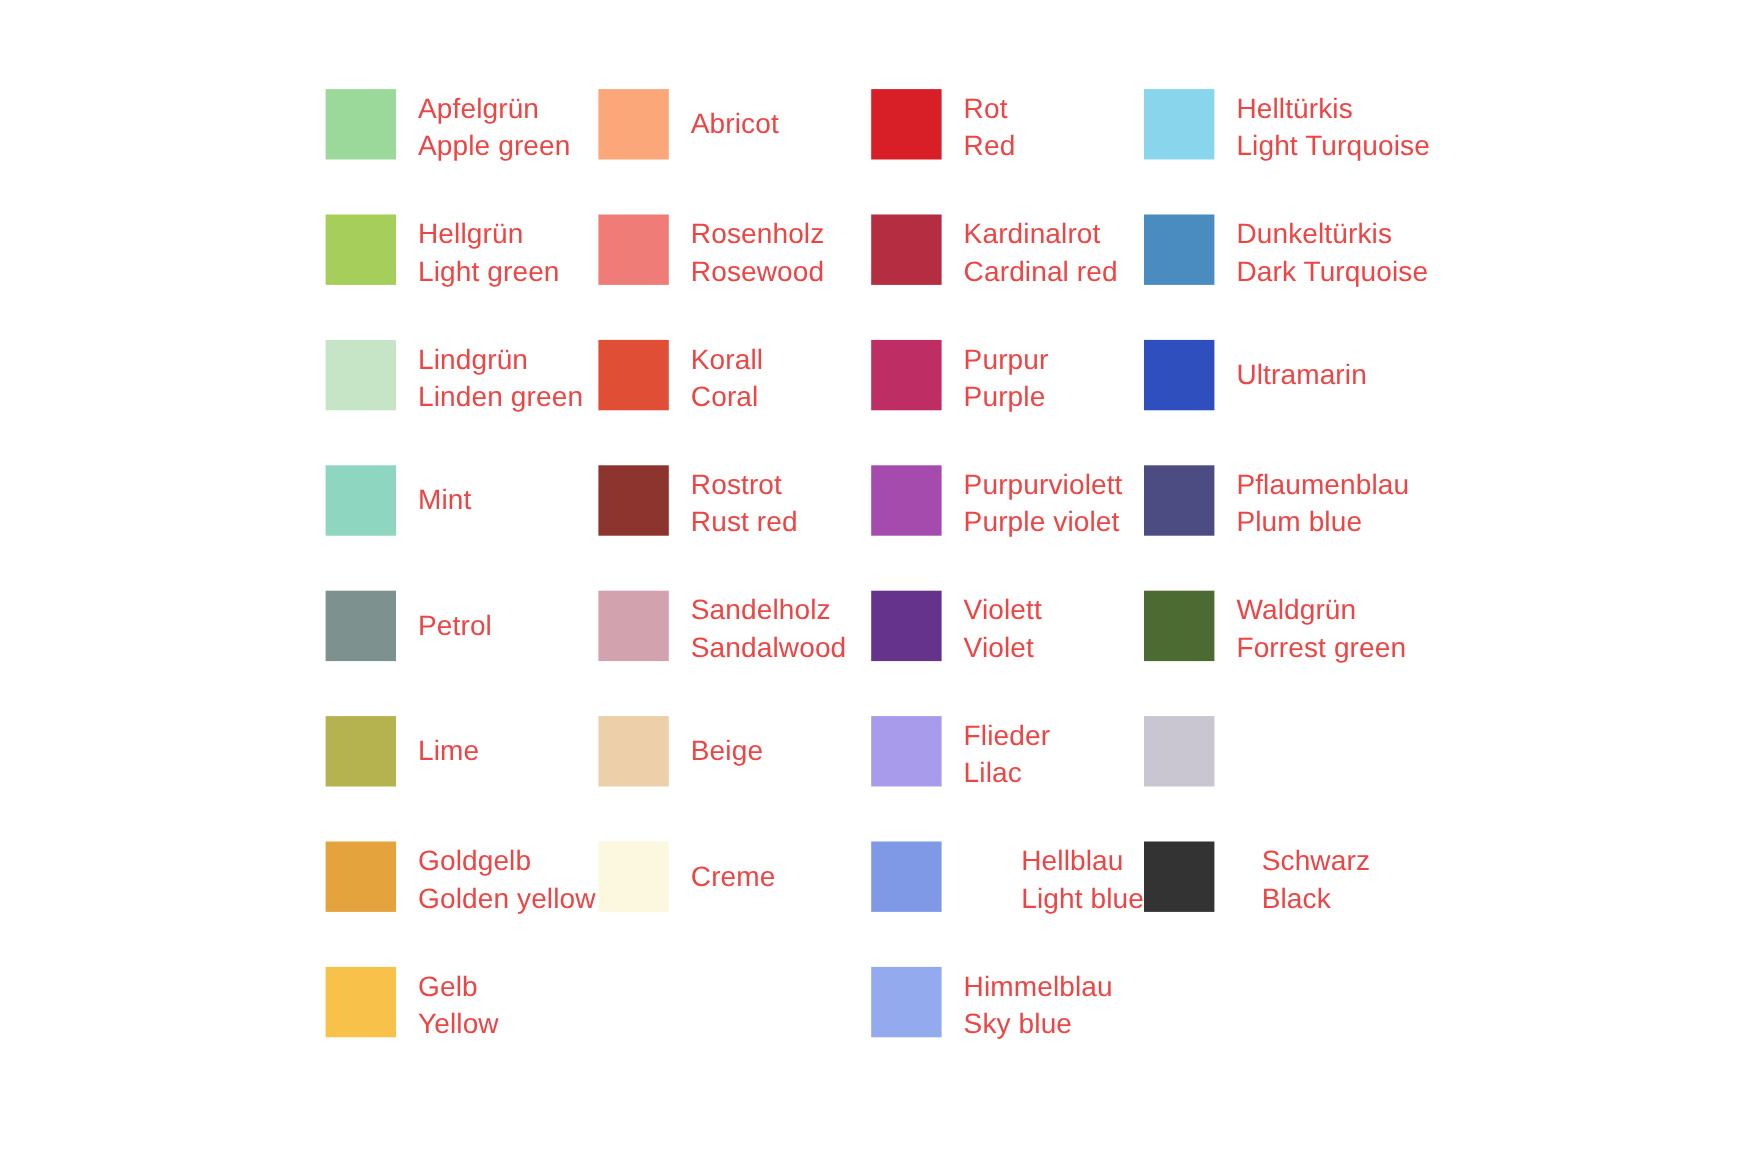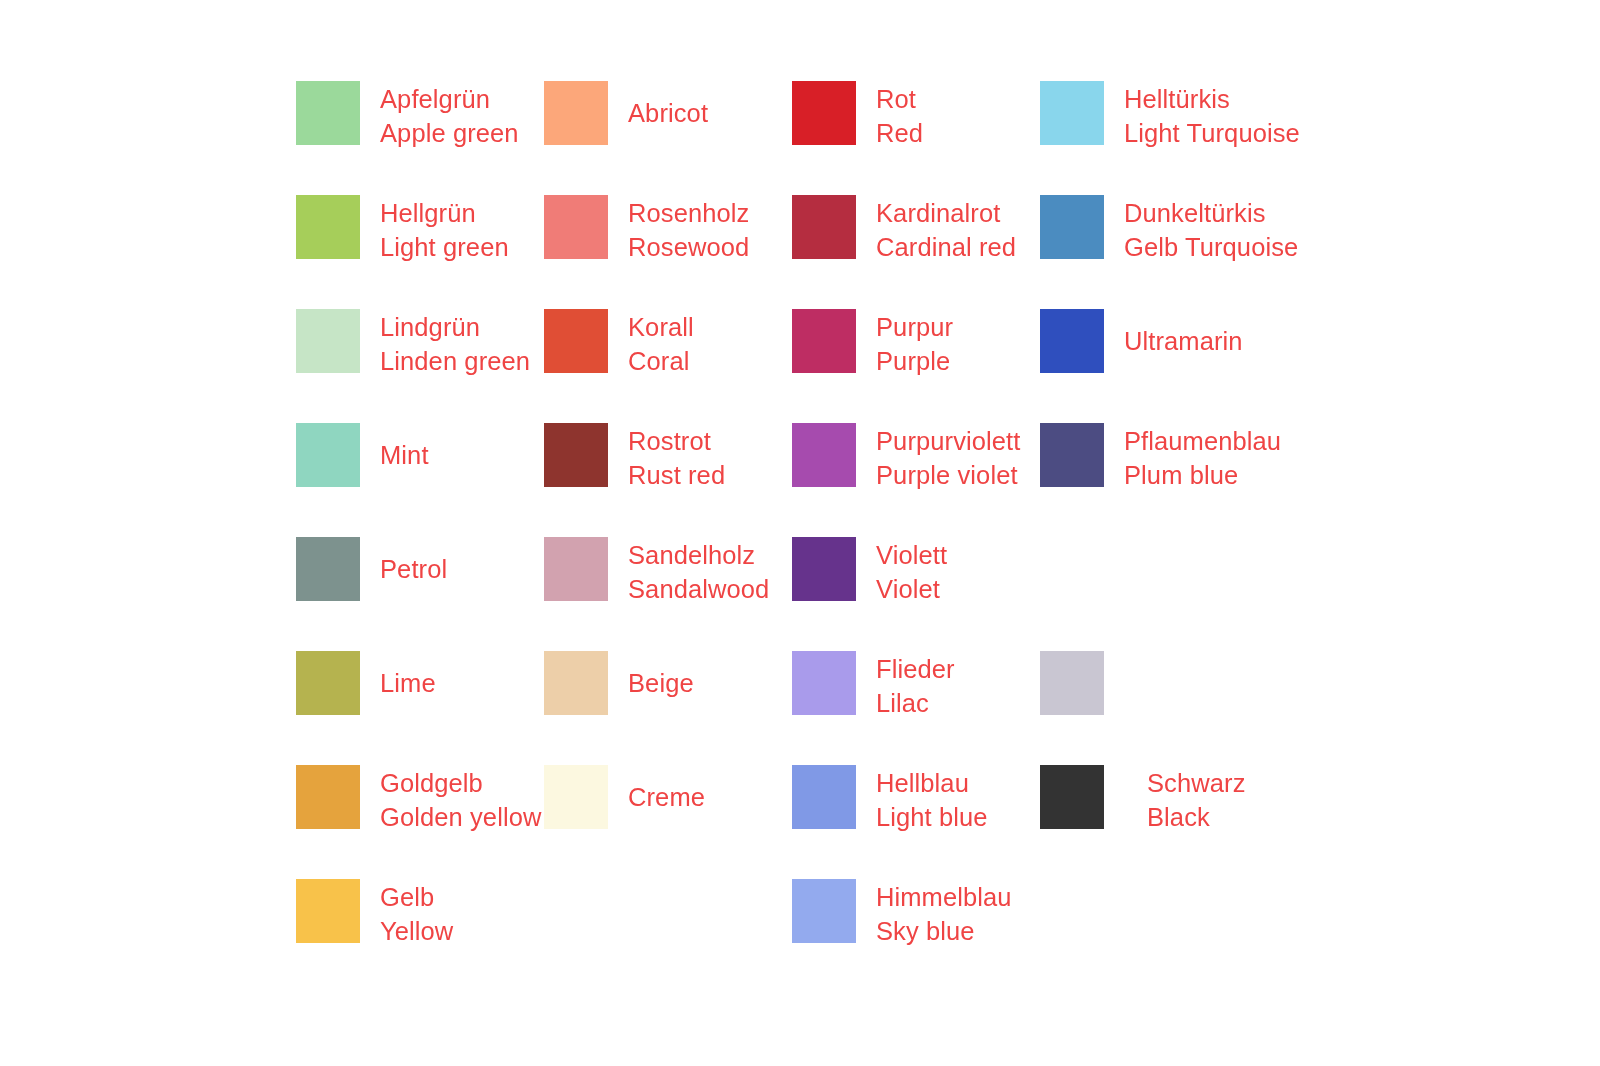--- a/index.html
+++ b/index.html
@@ -200,21 +200,21 @@
           <div class="label-en">Violet</div>
         </div>
       </div>
       <div class="swatch-entry" style="left: 496px; top: 570px;">
         <div class="swatch-chip" style="background-color: rgb(169, 155, 235);"></div>
         <div class="swatch-labels">
           <div class="label-de">Flieder</div>
           <div class="label-en">Lilac</div>
         </div>
       </div>
-      <div class="swatch-entry" style="left: 496px; top: 684px;">
+      <div class="swatch-entry" style="left: 496px; top: 684px; justify-content: space-between;">
         <div class="swatch-chip" style="background-color: rgb(128, 153, 230);"></div>
         <div class="swatch-labels">
           <div class="label-de">Hellblau</div>
           <div class="label-en">Light blue</div>
         </div>
       </div>
       <div class="swatch-entry" style="left: 496px; top: 798px;">
         <div class="swatch-chip" style="background-color: rgb(147, 170, 238);"></div>
         <div class="swatch-labels">
           <div class="label-de">Himmelblau</div>
@@ -225,34 +225,41 @@
         <div class="swatch-chip" style="background-color: rgb(137, 214, 236);"></div>
         <div class="swatch-labels">
           <div class="label-de">Helltürkis</div>
           <div class="label-en">Light Turquoise</div>
         </div>
       </div>
       <div class="swatch-entry" style="left: 744px; top: 114px;">
         <div class="swatch-chip" style="background-color: rgb(75, 140, 192);"></div>
         <div class="swatch-labels">
           <div class="label-de">Dunkeltürkis</div>
-          <div class="label-en">Gelb Turquoise</div>
+          <div class="label-en">Dark Turquoise</div>
         </div>
       </div>
       <div class="swatch-entry single" style="left: 744px; top: 228px;">
         <div class="swatch-chip" style="background-color: rgb(47, 79, 190);"></div>
         <div class="swatch-labels">
           <div class="label-de">Ultramarin</div>
         </div>
       </div>
       <div class="swatch-entry" style="left: 744px; top: 342px;">
         <div class="swatch-chip" style="background-color: rgb(76, 76, 130);"></div>
         <div class="swatch-labels">
           <div class="label-de">Pflaumenblau</div>
           <div class="label-en">Plum blue</div>
+        </div>
+      </div>
+      <div class="swatch-entry" style="left: 744px; top: 456px;">
+        <div class="swatch-chip" style="background-color: rgb(75, 107, 51);"></div>
+        <div class="swatch-labels">
+          <div class="label-de">Waldgrün</div>
+          <div class="label-en">Forrest green</div>
         </div>
       </div>
       <div class="swatch-entry" style="left: 744px; top: 570px;">
         <div class="swatch-chip" style="background-color: rgb(201, 198, 210);"></div>
       </div>
       <div class="swatch-entry" style="left: 744px; top: 684px; gap: 23px;">
         <div class="swatch-chip" style="background-color: rgb(51, 51, 51);"></div>
         <div class="swatch-labels">
           <div class="label-de">Schwarz</div>
           <div class="label-en">Black</div>

